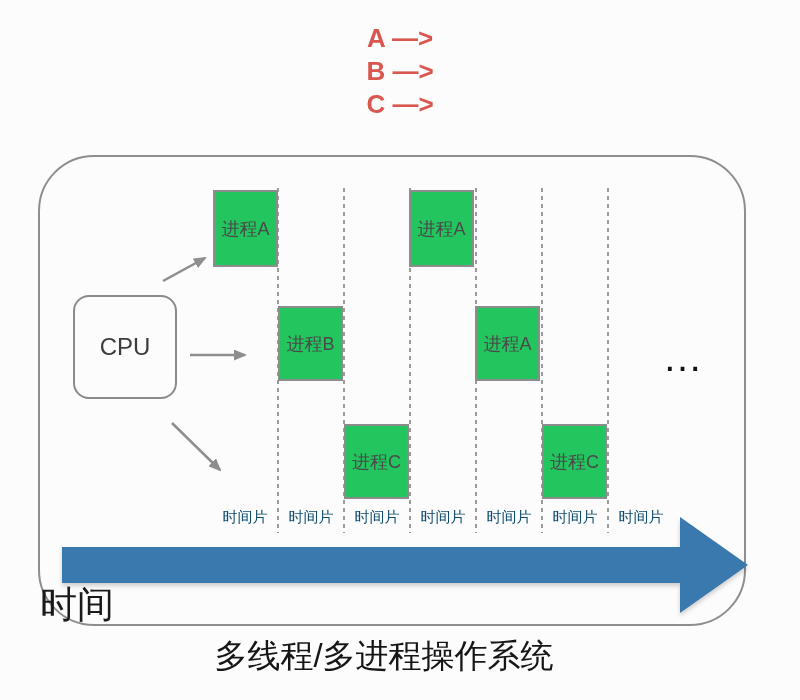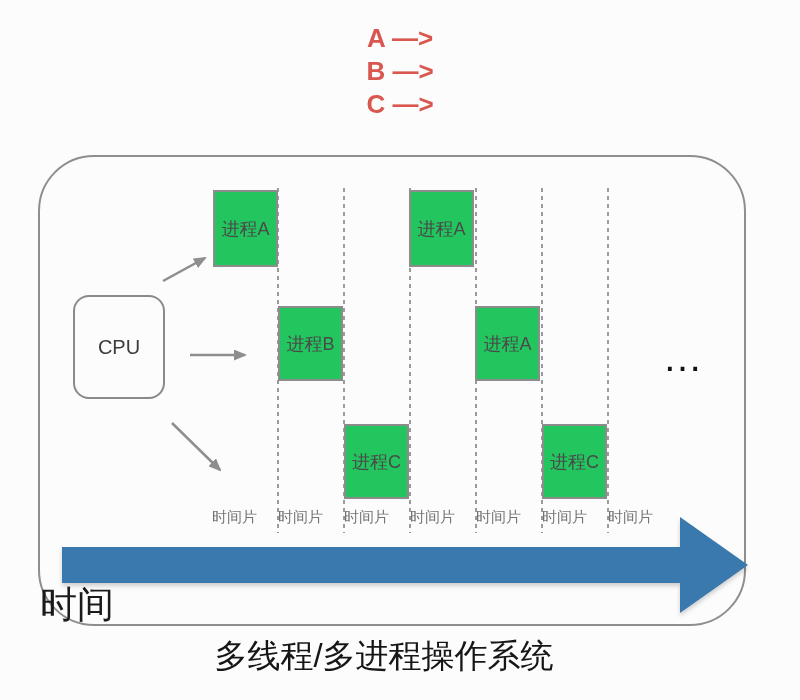--- a/index.html
+++ b/index.html
@@ -21,25 +21,25 @@
   }
   
   .dash{
     position:absolute;top:31px;width:2px;height:345px;
     background:repeating-linear-gradient(to bottom,#9a9a9a 0 4px,transparent 4px 8px);
   }
   .dash1{left:237px}.dash2{left:303px}.dash3{left:369px}
   .dash4{left:435px}.dash5{left:501px}.dash6{left:567px}
   
   .cpu-box{
-    position:absolute;left:33px;top:138px;width:92px;height:104px;
+    position:absolute;left:33px;top:138px;width:104px;height:104px;
     border:2px solid #8a8a8a;border-radius:16px;box-sizing:border-box;
     background:#fcfcfc;display:flex;flex-direction:column;
     align-items:center;justify-content:center;
-    font-size:20px;line-height:34px;color:#3c3c3c;
+    font-size:24px;line-height:34px;color:#3c3c3c;
   }
   
   .pbox{
     position:absolute;width:65px;border:2px solid #8c8c8c;box-sizing:border-box;
     background:#22c55e;display:flex;align-items:center;justify-content:center;
     font-size:18px;color:#4a4a4a;
   }
   .pA1{left:173px;top:33px;height:77px}
   .pA2{left:369px;top:33px;height:77px}
   .pB {left:238px;top:149px;height:75px}
@@ -48,22 +48,22 @@
   .pC2{left:502px;top:267px;height:75px}
   
   .sched-arrows{position:absolute;left:0;top:0;width:300px;height:340px;}
   
   .ellipsis{
     position:absolute;left:600px;top:178px;width:90px;text-align:center;
     font-size:40px;letter-spacing:5px;color:#111;
   }
   
   .slice-label{
-    position:absolute;top:351px;width:66px;
-    font-size:15px;color:#737373;
+    position:absolute;top:351px;width:66px;text-align:center;
+    font-size:15px;color:#0c4a6e;
   }
   .s1{left:172px}.s2{left:238px}.s3{left:304px}.s4{left:370px}
   .s5{left:436px}.s6{left:502px}.s7{left:568px}
   
   .time-arrow{position:absolute;left:0;top:0;filter:drop-shadow(0 3px 2px rgba(0,0,0,0.18));}
   .arrow-body{position:absolute;left:22px;top:390px;width:620px;height:36px;background:#3a79ad;}
   .arrow-head{
     position:absolute;left:640px;top:360px;width:0;height:0;
     border-top:48px solid transparent;border-bottom:48px solid transparent;
     border-left:68px solid #3a79ad;

